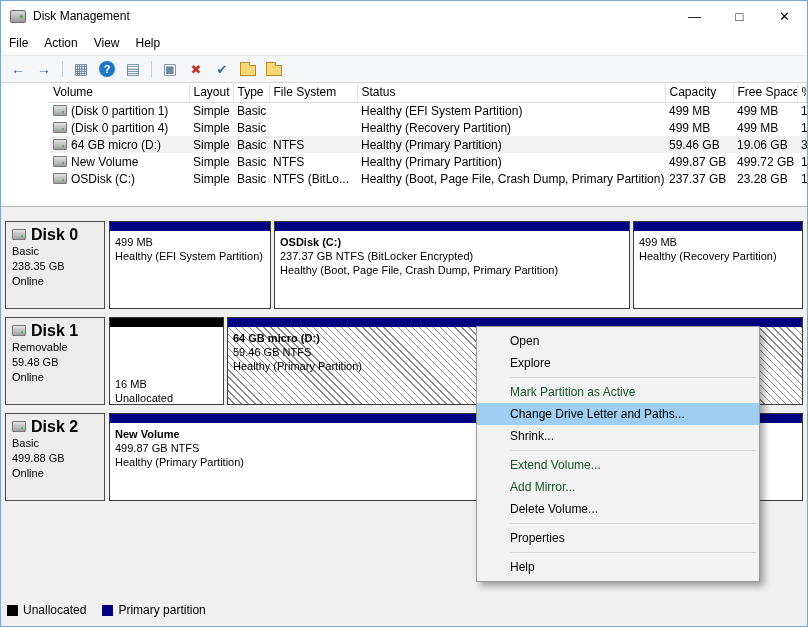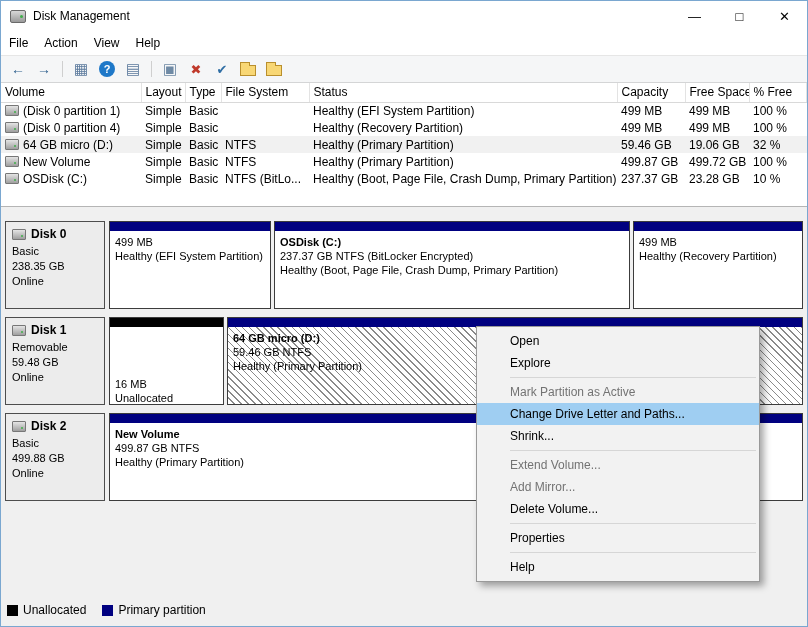--- a/index.html
+++ b/index.html
@@ -31,36 +31,36 @@
   .t-help { width:16px; height:16px; border-radius:50%; background:#1e78c8; color:#fff; font-size:11px; font-weight:bold;
             display:flex; align-items:center; justify-content:center; }
   .t-pane { color:#6f8aa5; font-size:15px; }
   .t-del { color:#c0392b; font-size:13px; font-weight:bold; }
   .t-check { color:#2e6da4; font-size:13px; }
   .folder { width:16px; height:11px; background:#f8d775; border:1px solid #b98f2d; position:relative; margin-top:3px; }
   .folder::before { content:""; position:absolute; top:-4px; left:-1px; width:8px; height:3px;
                     background:#f8d775; border:1px solid #b98f2d; border-bottom:none; }
 
   
-  .list-pane { height:123px; background:#fff; overflow:hidden; flex:0 0 auto; }
+  .list-pane { height:123px; background:#fff; overflow:hidden; flex:0 0 auto;margin-left:48px; }
   table.vol { width:100%; border-collapse:collapse; table-layout:fixed; }
   table.vol th { font-weight:normal; text-align:left; height:19px; padding:0 4px;
                  border-right:1px solid #e3e3e3; border-bottom:1px solid #d9d9d9; background:#fff; overflow:hidden; white-space:nowrap; }
   table.vol td { height:17px; padding:0 4px; overflow:hidden; white-space:nowrap; }
   tr.sel td { background:#f1f1f1; }
   .vol-name { display:flex; align-items:center; gap:4px; }
   .drive-ico { flex:0 0 auto; width:14px; height:11px; background:linear-gradient(#e4e4e4,#9f9f9f); border:1px solid #777; border-radius:1px; position:relative; }
   .drive-ico::after { content:""; position:absolute; right:2px; bottom:2px; width:2px; height:2px; background:#3fae49; border-radius:50%; }
 
   
   .graph-pane { flex:1; background:#f0f0f0; border-top:1px solid #b5b5b5; padding:14px 4px 6px 4px;
                 display:flex; flex-direction:column; position:relative; }
   .disk-row { display:flex; gap:4px; height:88px; margin-bottom:8px; flex:0 0 auto; }
   .disk-head { width:100px; flex:0 0 auto; background:#ececec; border:1px solid #4d4d4d; padding:5px 6px; font-size:11px; line-height:15px; }
-  .disk-head .dname { display:flex; align-items:center; gap:5px; font-weight:bold; font-size:12px; margin-bottom:2px; }
+  .disk-head .dname { display:flex; align-items:center; gap:5px; font-weight:bold; font-size:16px; margin-bottom:2px; }
   .parts { flex:1; display:flex; gap:3px; min-width:0; }
   .part { border:1px solid #3c3c3c; background:#fff; display:flex; flex-direction:column; min-width:0; overflow:hidden; }
   .part-bar { height:9px; flex:0 0 auto; }
   .bar-primary { background:#000080; }
   .bar-unalloc { background:#000000; }
   .part-body { flex:1; padding:4px 5px; font-size:11px; line-height:14px; white-space:nowrap; overflow:hidden; }
   .part-body .ptitle { font-weight:bold; }
   .hatch .part-body { background:repeating-linear-gradient(45deg,#fff,#fff 4px,#8a8a8a 4px,#8a8a8a 5px); }
 
   
@@ -68,21 +68,21 @@
   .leg-item { display:flex; align-items:center; gap:5px; }
   .sw { width:11px; height:11px; display:inline-block; }
   .sw-unalloc { background:#000000; }
   .sw-primary { background:#000080; }
 
   
   .ctx-menu { position:absolute; left:475px; top:325px; width:284px; background:#f2f2f2;
               border:1px solid #999; box-shadow:4px 4px 7px rgba(0,0,0,0.35); padding:3px 0; z-index:10; }
   .ctx-item { height:22px; line-height:22px; padding-left:33px; padding-right:8px; white-space:nowrap; }
   .ctx-item.hl { background:#9fcef2; }
-  .ctx-item.dis { color:#737373; }
+  .ctx-item.dis { color:#14532d; }
   .ctx-sep { height:1px; background:#d6d6d6; margin:3px 3px 3px 33px; }
 </style>
 </head>
 <body>
 
 <div class="window">
 
   <div class="titlebar">
     <span class="app-ico"></span>
     <span class="title-text">Disk Management</span>

